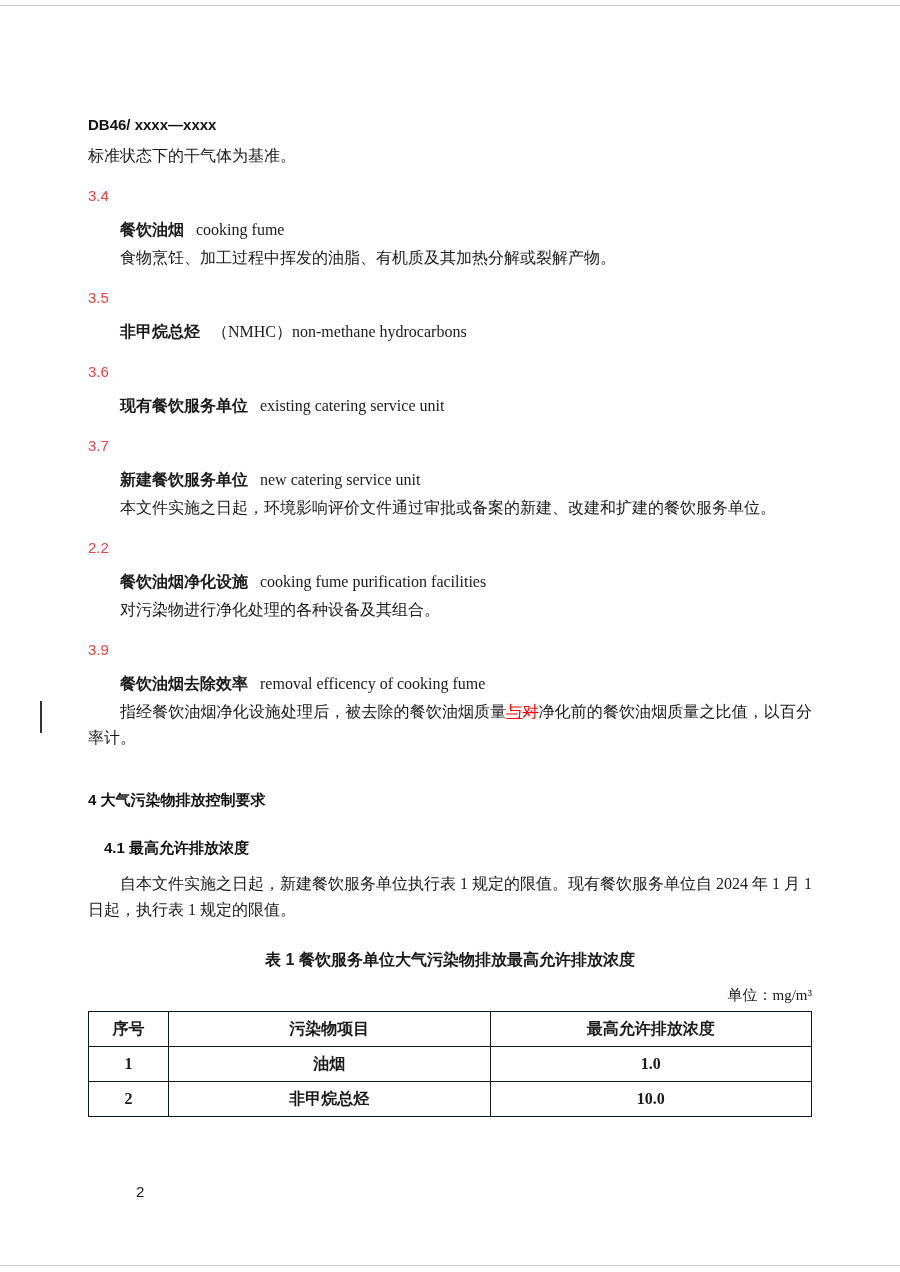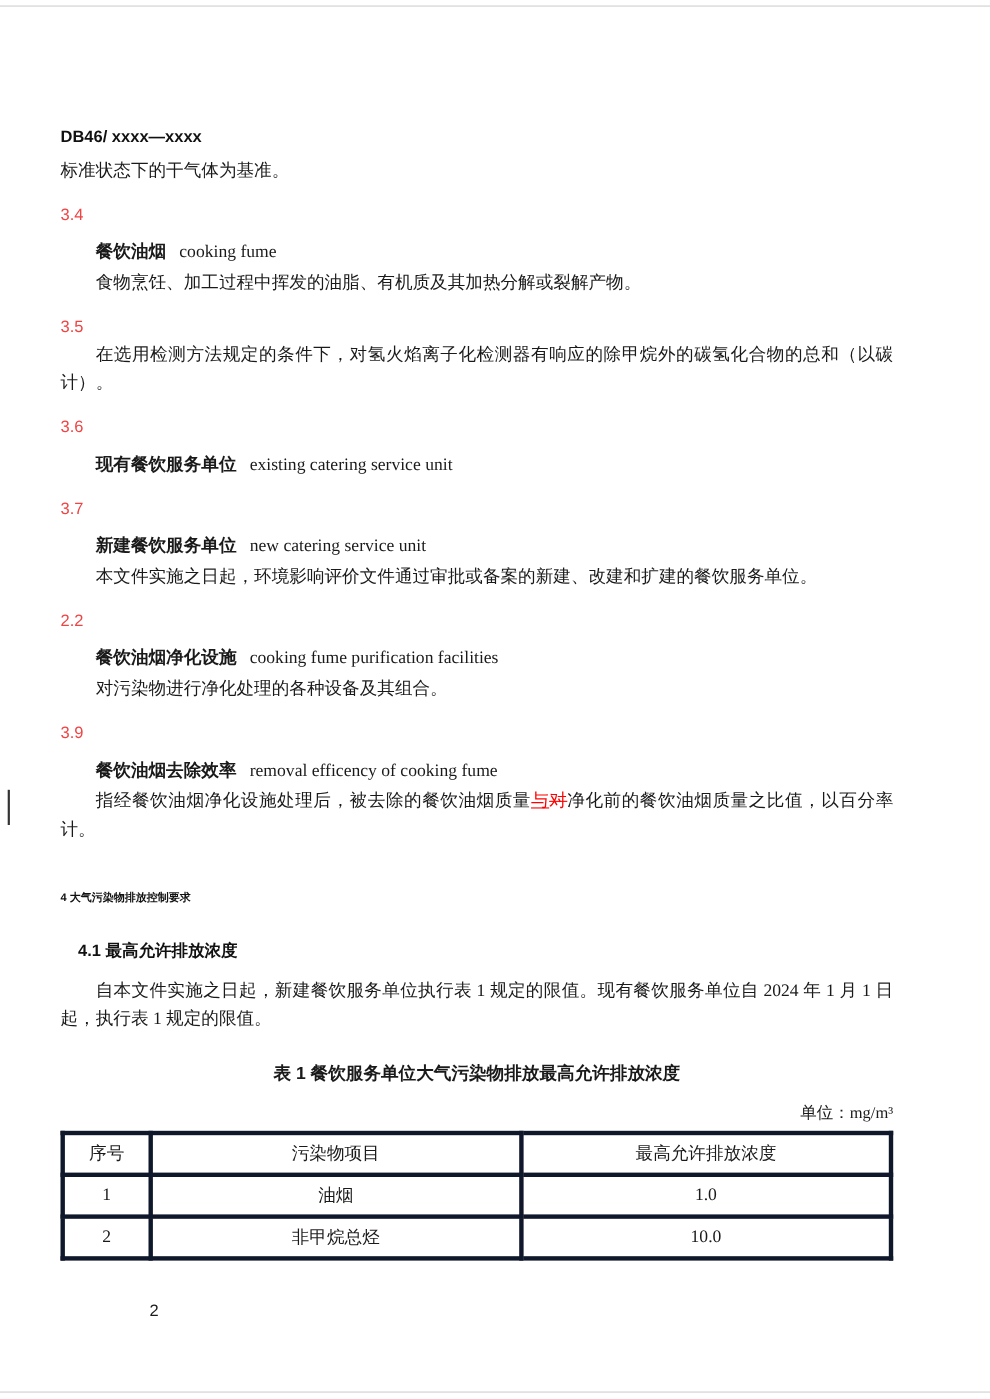--- a/index.html
+++ b/index.html
@@ -2,21 +2,21 @@
 <html><head>
 <meta charset="utf-8">
 <style>
   html, body { margin: 0; padding: 0; background: #ffffff; }
   .page {
     position: relative;
     width: 900px;
     height: 1272px;
     box-sizing: border-box;
     background: #ffffff;
-    padding: 116px 88px 0 55px;
+    padding: 116px 88px 0 88px;
     font-family: "Liberation Serif", "DejaVu Serif", serif;
     font-size: 16px;
     color: #1a1a1a;
     overflow: hidden;
   }
   .page-edge { position: absolute; left: 0; right: 0; border-top: 1px solid #cfcfcf; }
   .edge-top { top: 5px; }
   .edge-bottom { bottom: 6px; }
 
   .doc-header {
@@ -64,21 +64,21 @@
     left: -48px;
     top: 2px;
     width: 2px;
     height: 32px;
     background: #333;
   }
 
   .chapter-heading {
     font-family: "Liberation Sans", "DejaVu Sans", sans-serif;
     font-weight: 700;
-    font-size: 10px;
+    font-size: 15px;
     margin: 38px 0 0 0;
     line-height: 22px;
     color: #111;
   }
   .sub-heading {
     font-family: "Liberation Sans", "DejaVu Sans", sans-serif;
     font-weight: 700;
     font-size: 15px;
     margin: 26px 0 0 16px;
     line-height: 22px;
@@ -106,25 +106,26 @@
     line-height: 20px;
   }
   table.data-table {
     width: 100%;
     border-collapse: collapse;
     table-layout: fixed;
     font-size: 16px;
   }
   table.data-table col.c1 { width: 80px; }
   table.data-table td {
-    border: 4px solid #0f172a;
+    border: 1px solid #0f172a;
     text-align: center;
     height: 34px;
     padding: 0 6px;
     vertical-align: middle;
+    font-weight: bold;
   }
   table.data-table td.note-cell {
     text-align: left;
     font-size: 15px;
     padding: 6px 8px;
     height: auto;
   }
   .page-number {
     position: absolute;
     left: 136px;
@@ -143,21 +144,24 @@
   <p class="intro">标准状态下的干气体为基准。</p>
 
   <p class="clause-num">3.4</p>
   <p class="term-line">
     <span class="term-zh">餐饮油烟</span>
     <span class="term-en">cooking fume</span>
   </p>
   <p class="para">食物烹饪、加工过程中挥发的油脂、有机质及其加热分解或裂解产物。</p>
 
   <p class="clause-num">3.5</p>
-  <p class="para">在选用检测方法规定的条件下，对氢火焰离子化检测器有响应的除甲烷外的碳氢化合物的总和（以碳计）。</p>
+  <p class="term-line">
+    <span class="term-zh">非甲烷总烃</span>
+    <span class="term-en">（NMHC）non-methane hydrocarbons</span>
+  </p>
 
   <p class="clause-num">3.6</p>
   <p class="term-line">
     <span class="term-zh">现有餐饮服务单位</span>
     <span class="term-en">existing catering service unit</span>
   </p>
 
   <p class="clause-num">3.7</p>
   <p class="term-line">
     <span class="term-zh">新建餐饮服务单位</span>

